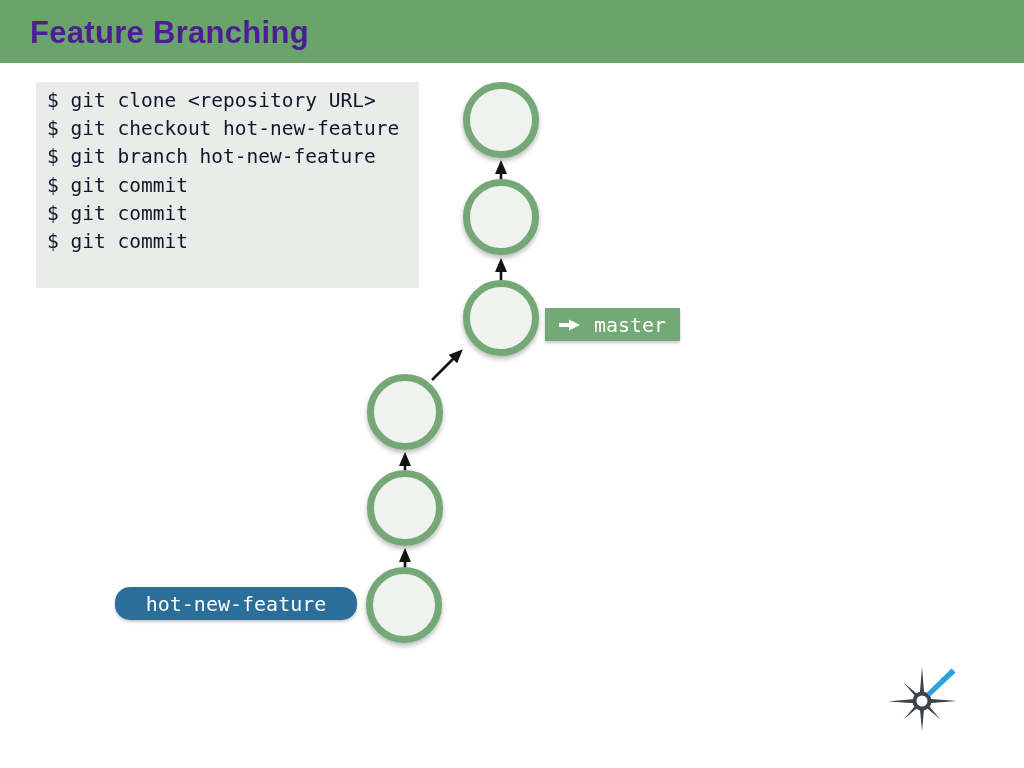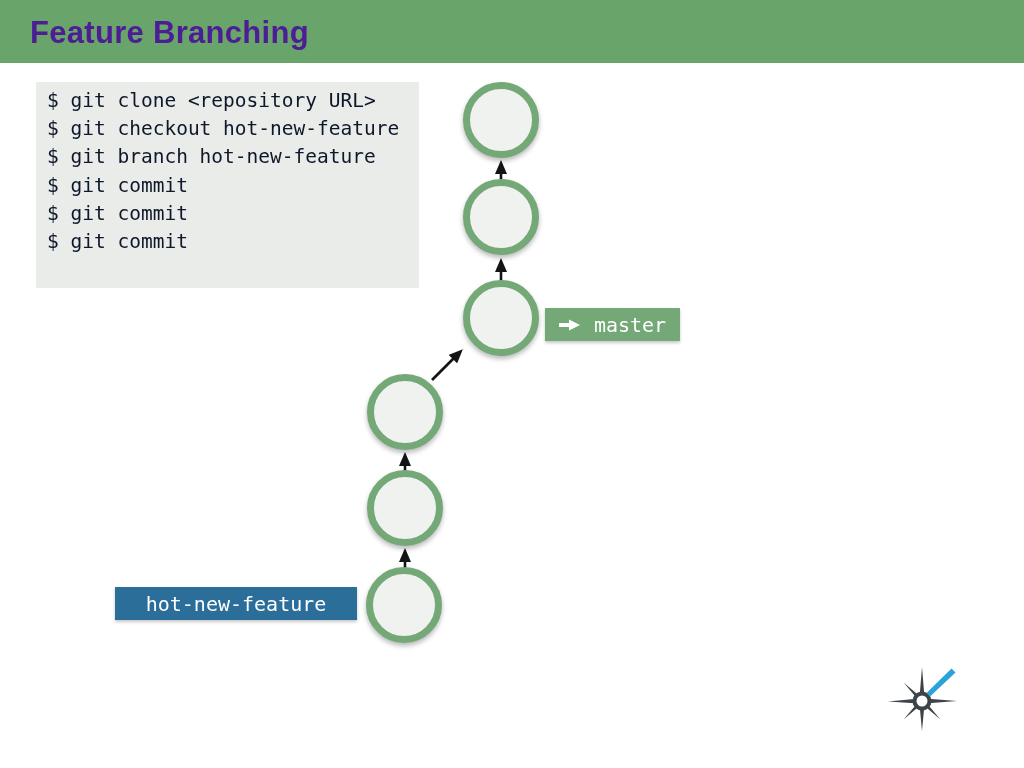--- a/index.html
+++ b/index.html
@@ -73,20 +73,21 @@
     left: 545px; top: 300px;
     width: 135px;
     background: #74a877;
     gap: 13px;
     margin-top: 8px;
   }
   .badge-feature {
     left: 115px; top: 587px;
     width: 242px;
     background: #2b6e99;
+    border-radius: 15px;
   }
   .badge-arrow-icon { display: inline-flex; align-items: center; }
   
   .logo {
     position: absolute;
     left: 884px; top: 663px;
   }
 </style>
 </head>
 <body>

